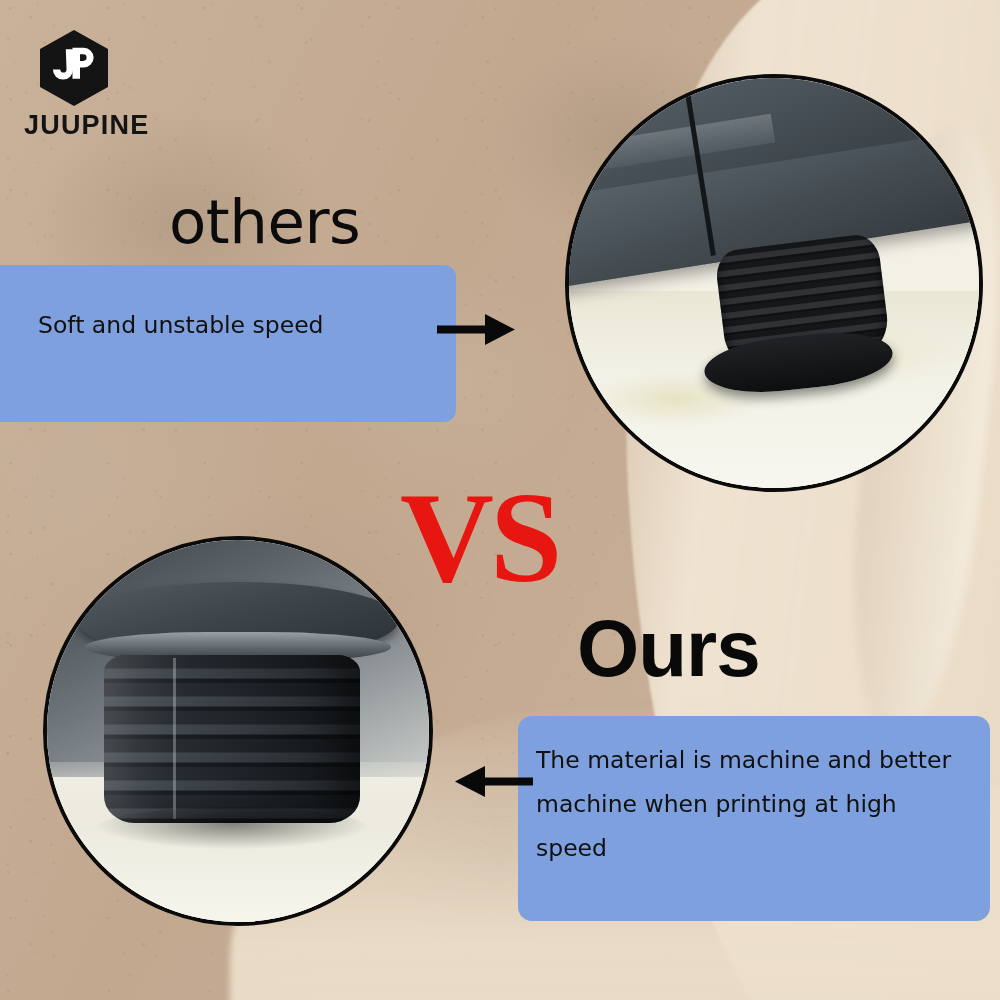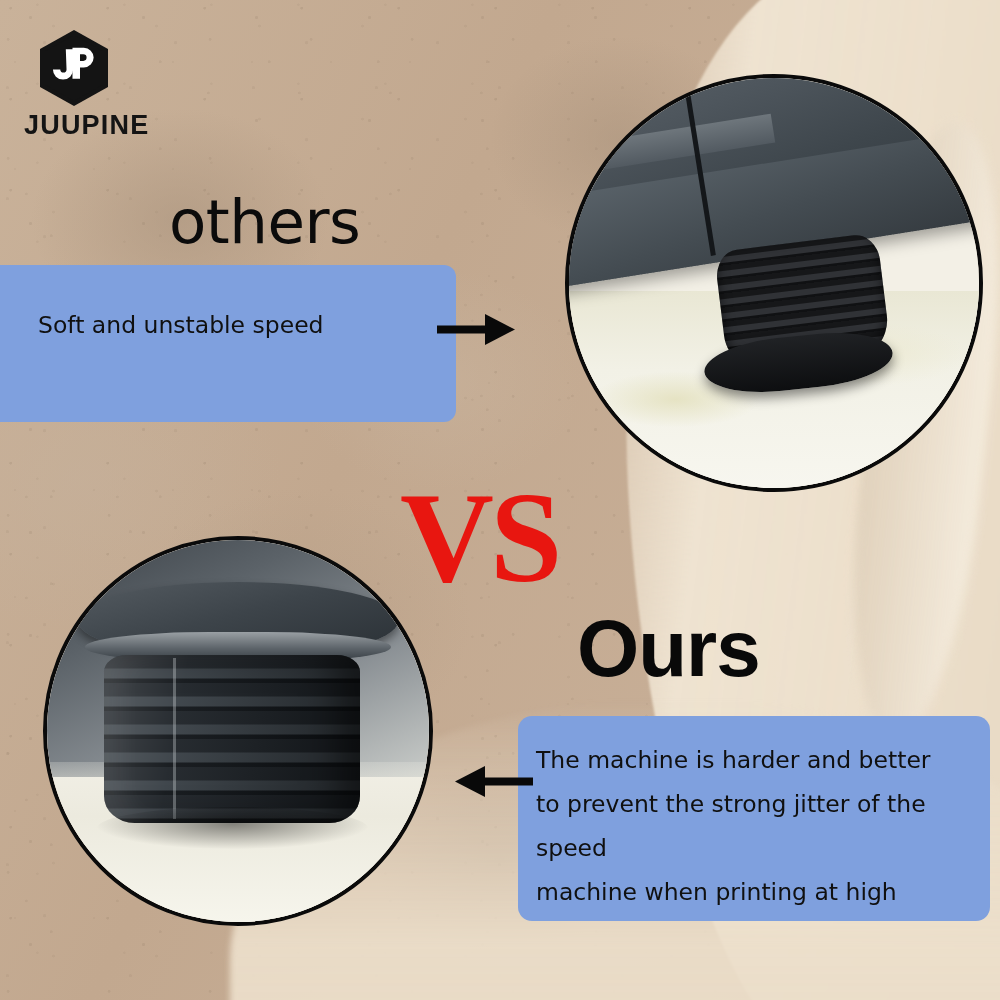--- a/index.html
+++ b/index.html
@@ -250,24 +250,23 @@
 
   <div class="h-others">others</div>
   <div class="h-vs">VS</div>
   <div class="h-ours">Ours</div>
 
   <div class="callout callout-left">
     <div>Soft and unstable speed</div>
   </div>
 
   <div class="callout callout-right">
-    <div>The machine is harder and better</div>
-    <div> to prevent the strong jitter of the</div>
+    <div>The material is machine and better</div>
+    <div>machine when printing at high</div>
     <div>speed</div>
-    <div>machine when printing at high</div>
   </div>
 
   <div class="arrow arrow-right">
     <svg width="78" height="40" viewBox="0 0 78 40" xmlns="http://www.w3.org/2000/svg">
       <rect x="0" y="15.5" width="52" height="8" fill="#090909"></rect>
       <polygon points="48,4 78,19.5 48,35" fill="#090909"></polygon>
     </svg>
   </div>
   <div class="arrow arrow-left">
     <svg width="78" height="40" viewBox="0 0 78 40" xmlns="http://www.w3.org/2000/svg">

